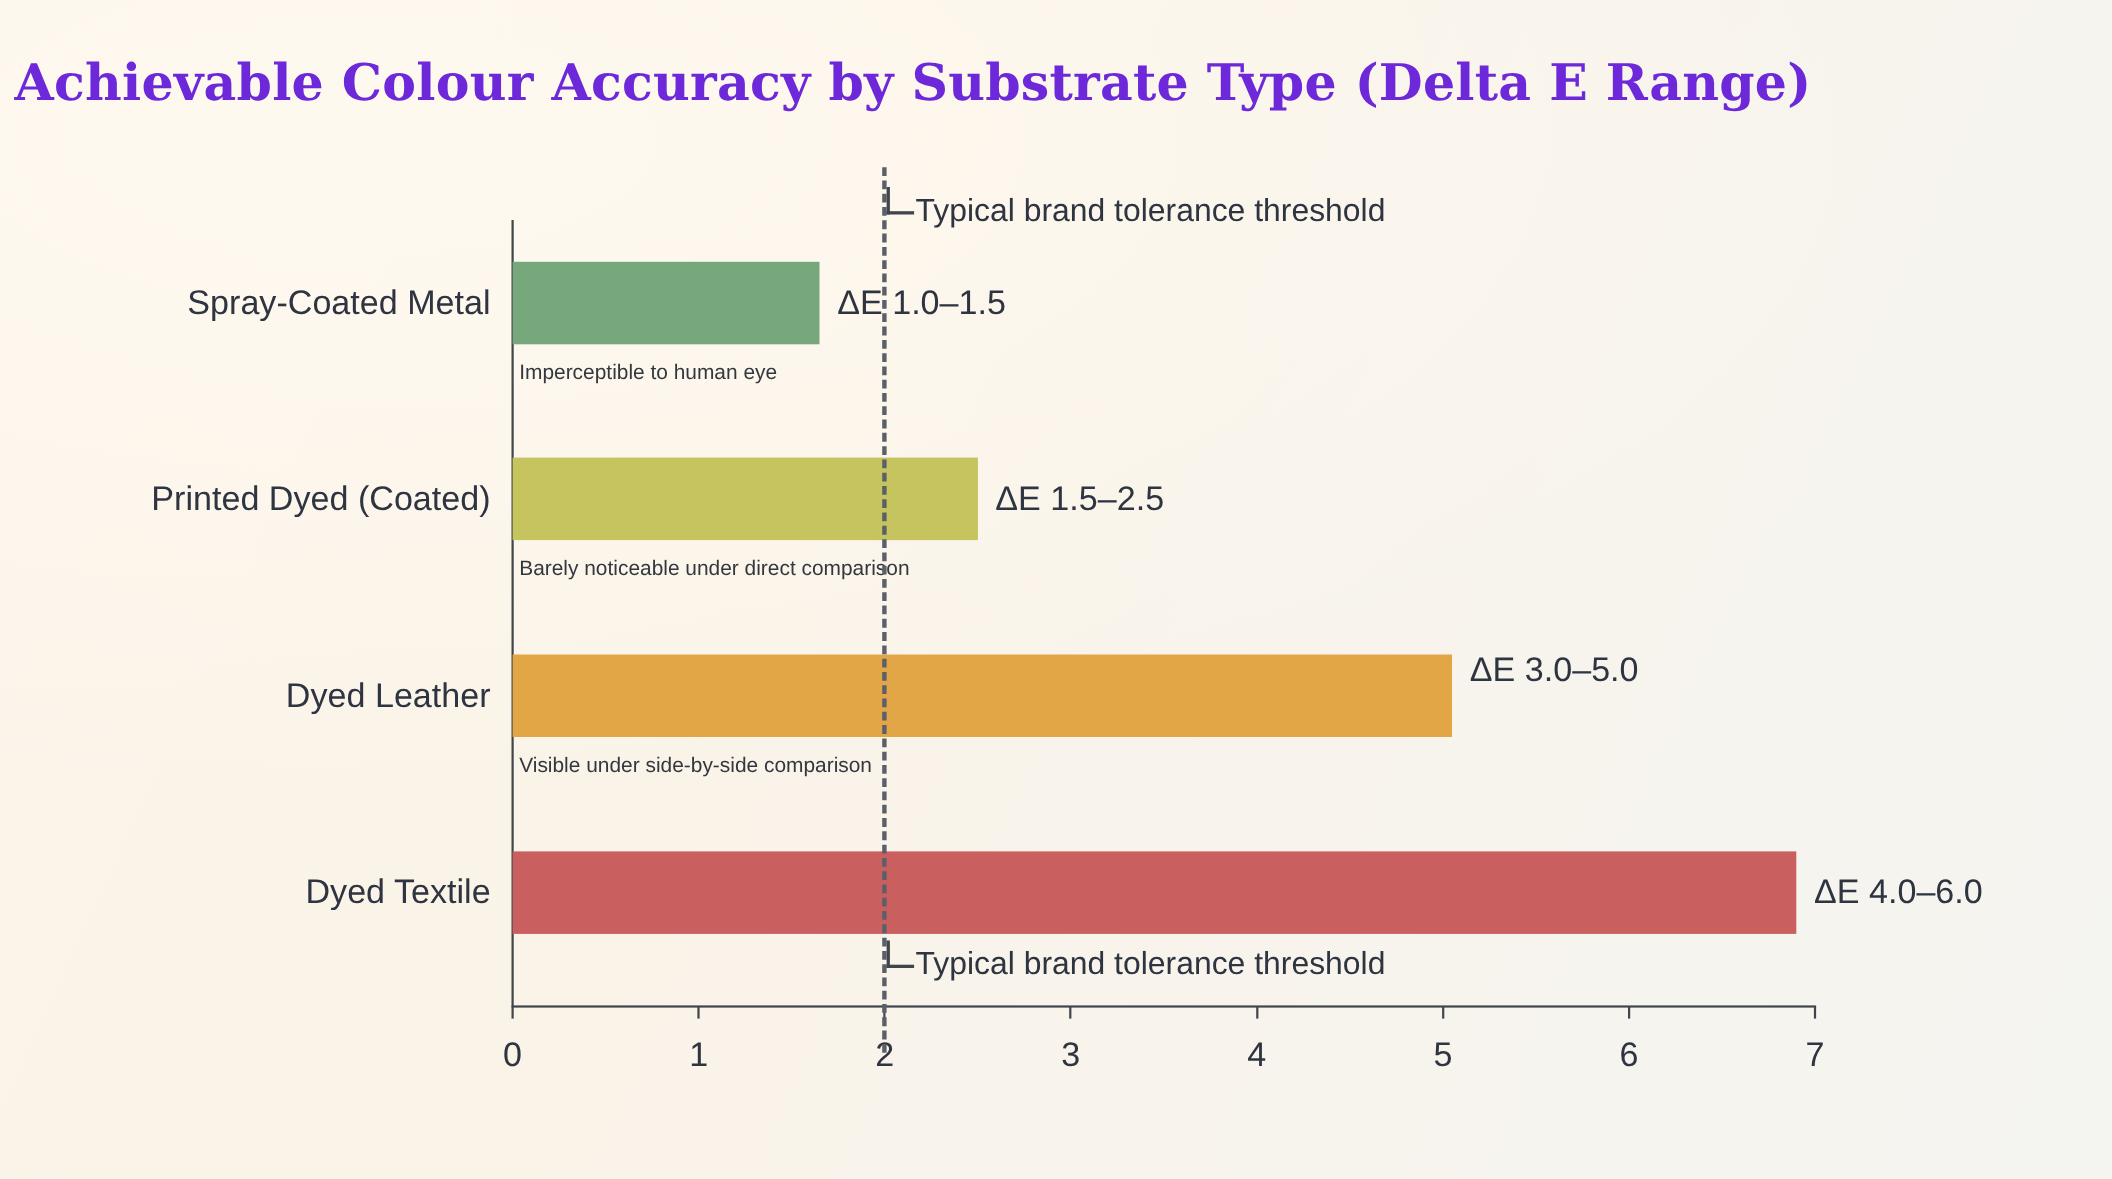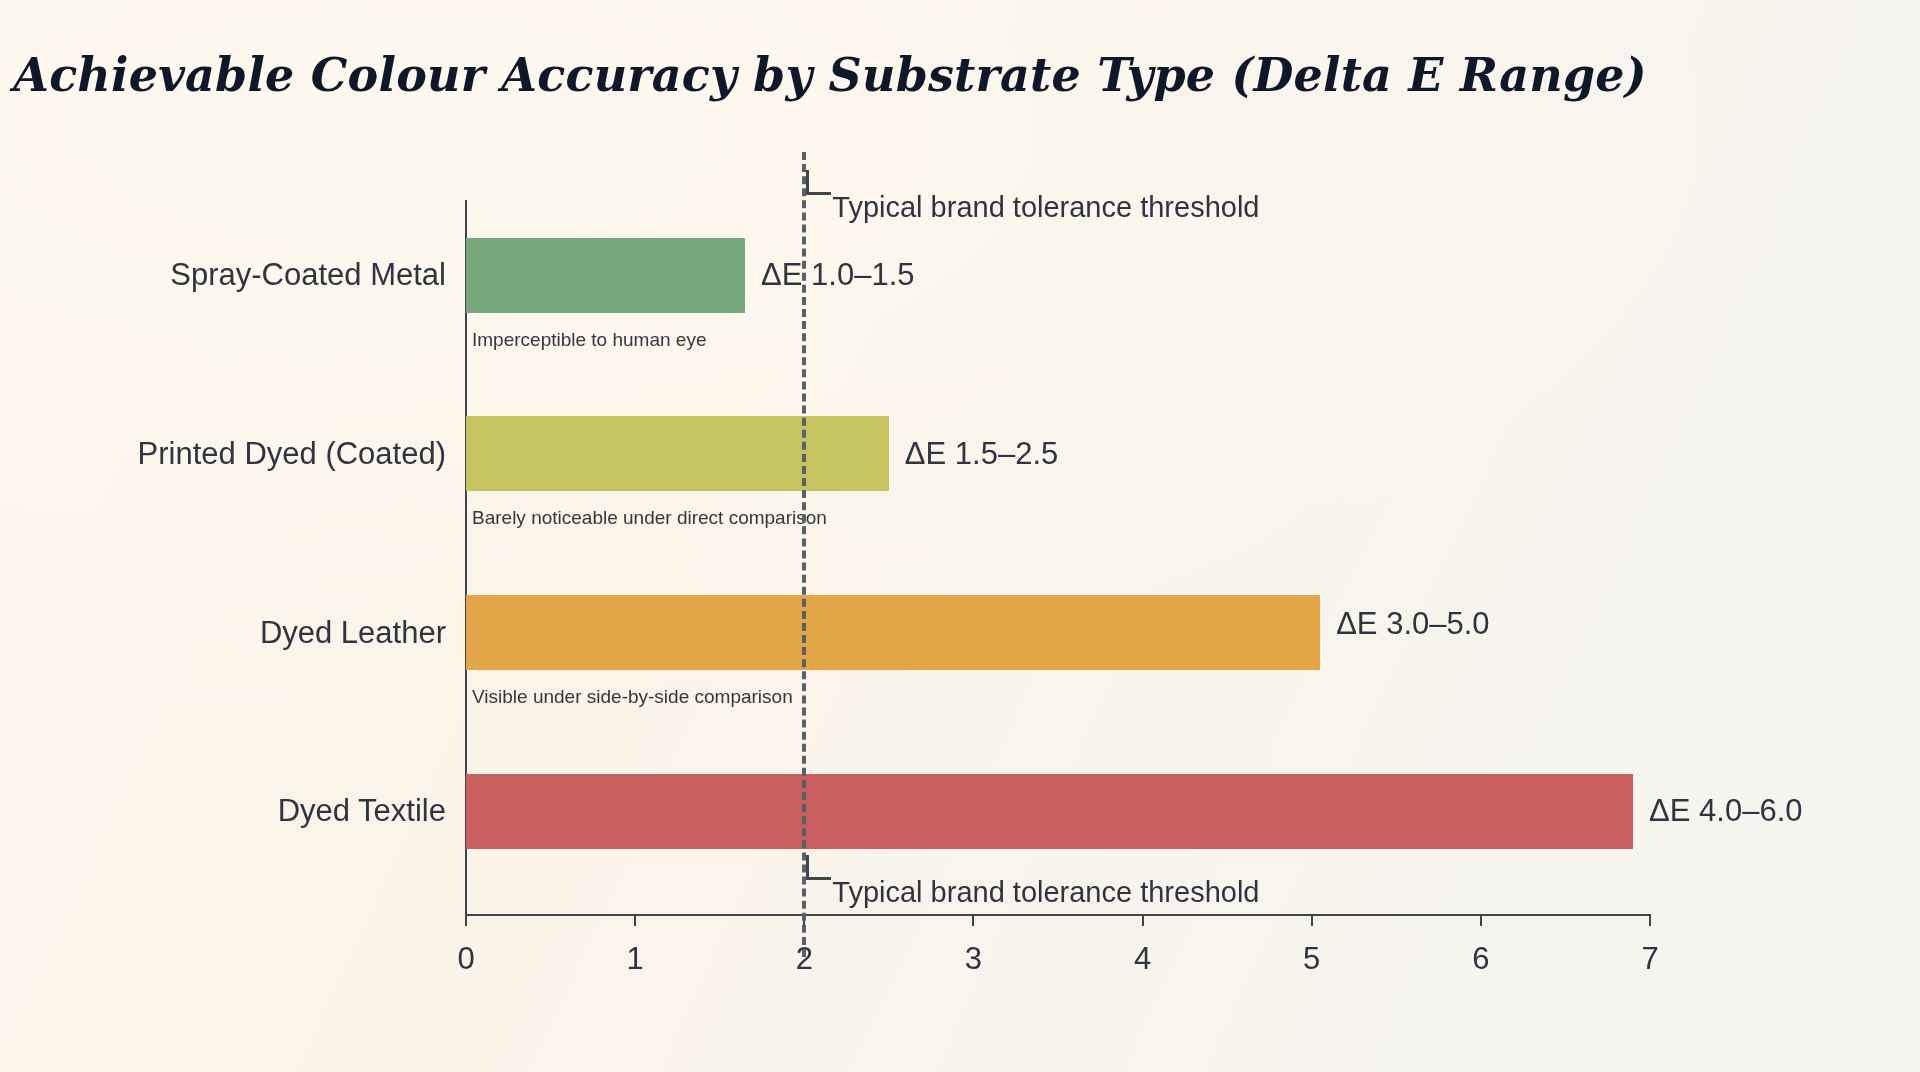--- a/index.html
+++ b/index.html
@@ -37,22 +37,21 @@
   .chart-title {
     position: absolute;
     top: 48px;
     left: 0;
     width: 1660px;
     text-align: center;
     font-family: "DejaVu Serif", "Liberation Serif", serif;
     font-weight: 700;
     font-size: 46px;
     letter-spacing: 0.2px;
-    color: #0f172a;
-    font-style: italic;
+    color: #6d28d9;
   }
 
   
   .plot {
     position: absolute;
     left: 466px;
     top: 200px;
     width: 1184px;   
     height: 715px;
   }
@@ -145,21 +144,20 @@
     width: 0;
     border-left: 4px dashed #5A6068;
     height: 805px;
   }
   .threshold-annot {
     position: absolute;
     font-size: 29px;
     color: #2E3440;
     white-space: nowrap;
     transform: translateY(-50%);
-    margin-top: 15px;
   }
   .threshold-elbow {
     position: absolute;
     width: 22px;
     height: 22px;
     border-left: 3px solid #40454C;
     border-bottom: 3px solid #40454C;
   }
 </style>
 </head>
@@ -198,21 +196,21 @@
       <div class="tick-label" style="left: 1014.86px;">6</div>
       <div class="tick" style="left: 1183px;"></div>
       <div class="tick-label" style="left: 1184px;">7</div>
       <div class="bar" style="top: 37.575px; width: 279.086px; background: rgb(119, 168, 123);"></div>
       <div class="bar-value" style="left: 295.086px; top: 75.075px;">ΔE 1.0–1.5</div>
       <div class="note" style="top: 139.575px;">Imperceptible to human eye</div>
       <div class="bar" style="top: 216.325px; width: 422.857px; background: rgb(197, 196, 95);"></div>
       <div class="bar-value" style="left: 438.857px; top: 253.825px;">ΔE 1.5–2.5</div>
       <div class="note" style="top: 318.325px;">Barely noticeable under direct comparison</div>
       <div class="bar" style="top: 395.075px; width: 854.171px; background: rgb(226, 166, 70);"></div>
-      <div class="bar-value" style="left: 870.171px; top: 424px;">ΔE 3.0–5.0</div>
+      <div class="bar-value" style="left: 870.171px; top: 409px;">ΔE 3.0–5.0</div>
       <div class="note" style="top: 497.075px;">Visible under side-by-side comparison</div>
       <div class="bar" style="top: 573.825px; width: 1167.09px; background: rgb(202, 95, 96);"></div>
       <div class="bar-value" style="left: 1183.09px; top: 611.325px;">ΔE 4.0–6.0</div>
       <div class="threshold-line" style="left: 336.286px; border-left-color: rgb(90, 96, 104);"></div>
       <div class="threshold-elbow" style="left: 340.286px; top: -30px;"></div>
       <div class="threshold-annot" style="left: 366.286px; top: -8px;">Typical brand tolerance threshold</div>
       <div class="threshold-elbow" style="left: 340.286px; top: 655px;"></div>
       <div class="threshold-annot" style="left: 366.286px; top: 677px;">Typical brand tolerance threshold</div>
     </div>
 

